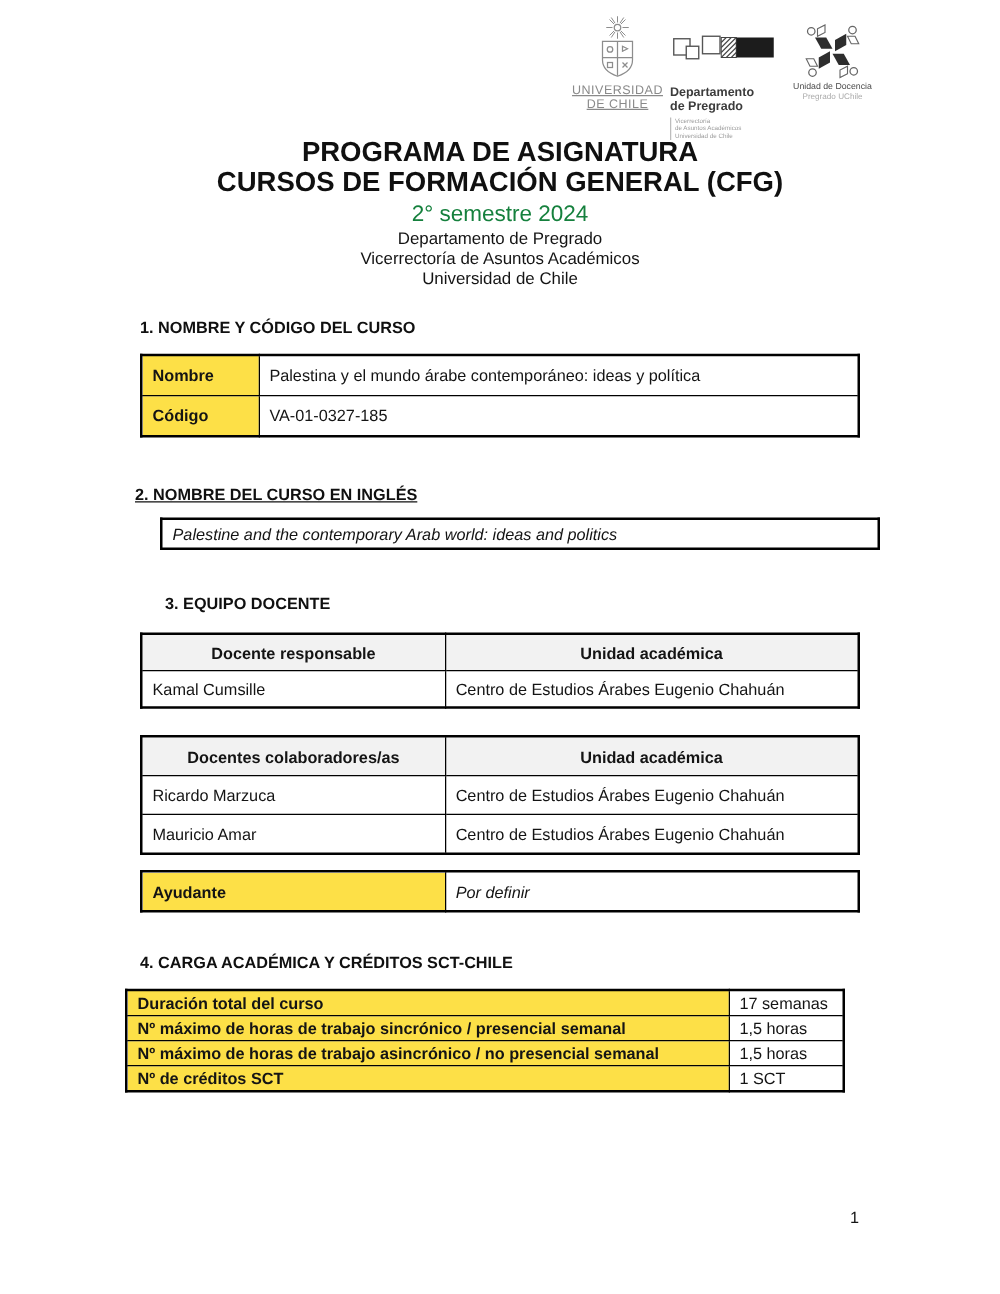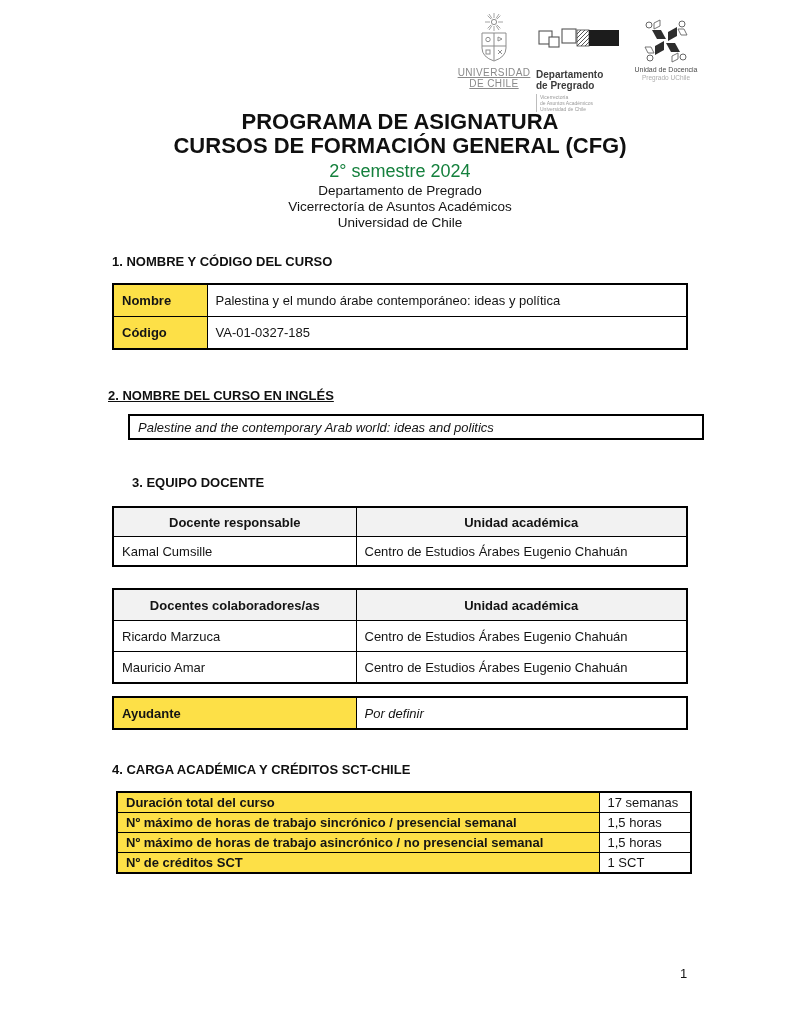--- a/index.html
+++ b/index.html
@@ -237,21 +237,21 @@
     <tbody>
         <tr>
       <td class="lbl">Ayudante</td>
       <td class="ital">Por definir</td>
     </tr>
   </tbody>
     </table>
 
   <div class="sec-h abs" style="left:112px;top:762px;">4. CARGA ACADÉMICA Y CRÉDITOS SCT-CHILE</div>
 
-  <table class="abs t4" style="left:116px;top:791px;">
+  <table class="abs t4" style="left:100px;top:791px;">
     <colgroup>
         <col style="width:482px;">
         <col>
       </colgroup>
     <tbody>
         <tr>
       <td class="lbl">Duración total del curso</td>
       <td>17 semanas</td>
     </tr>
     <tr>

